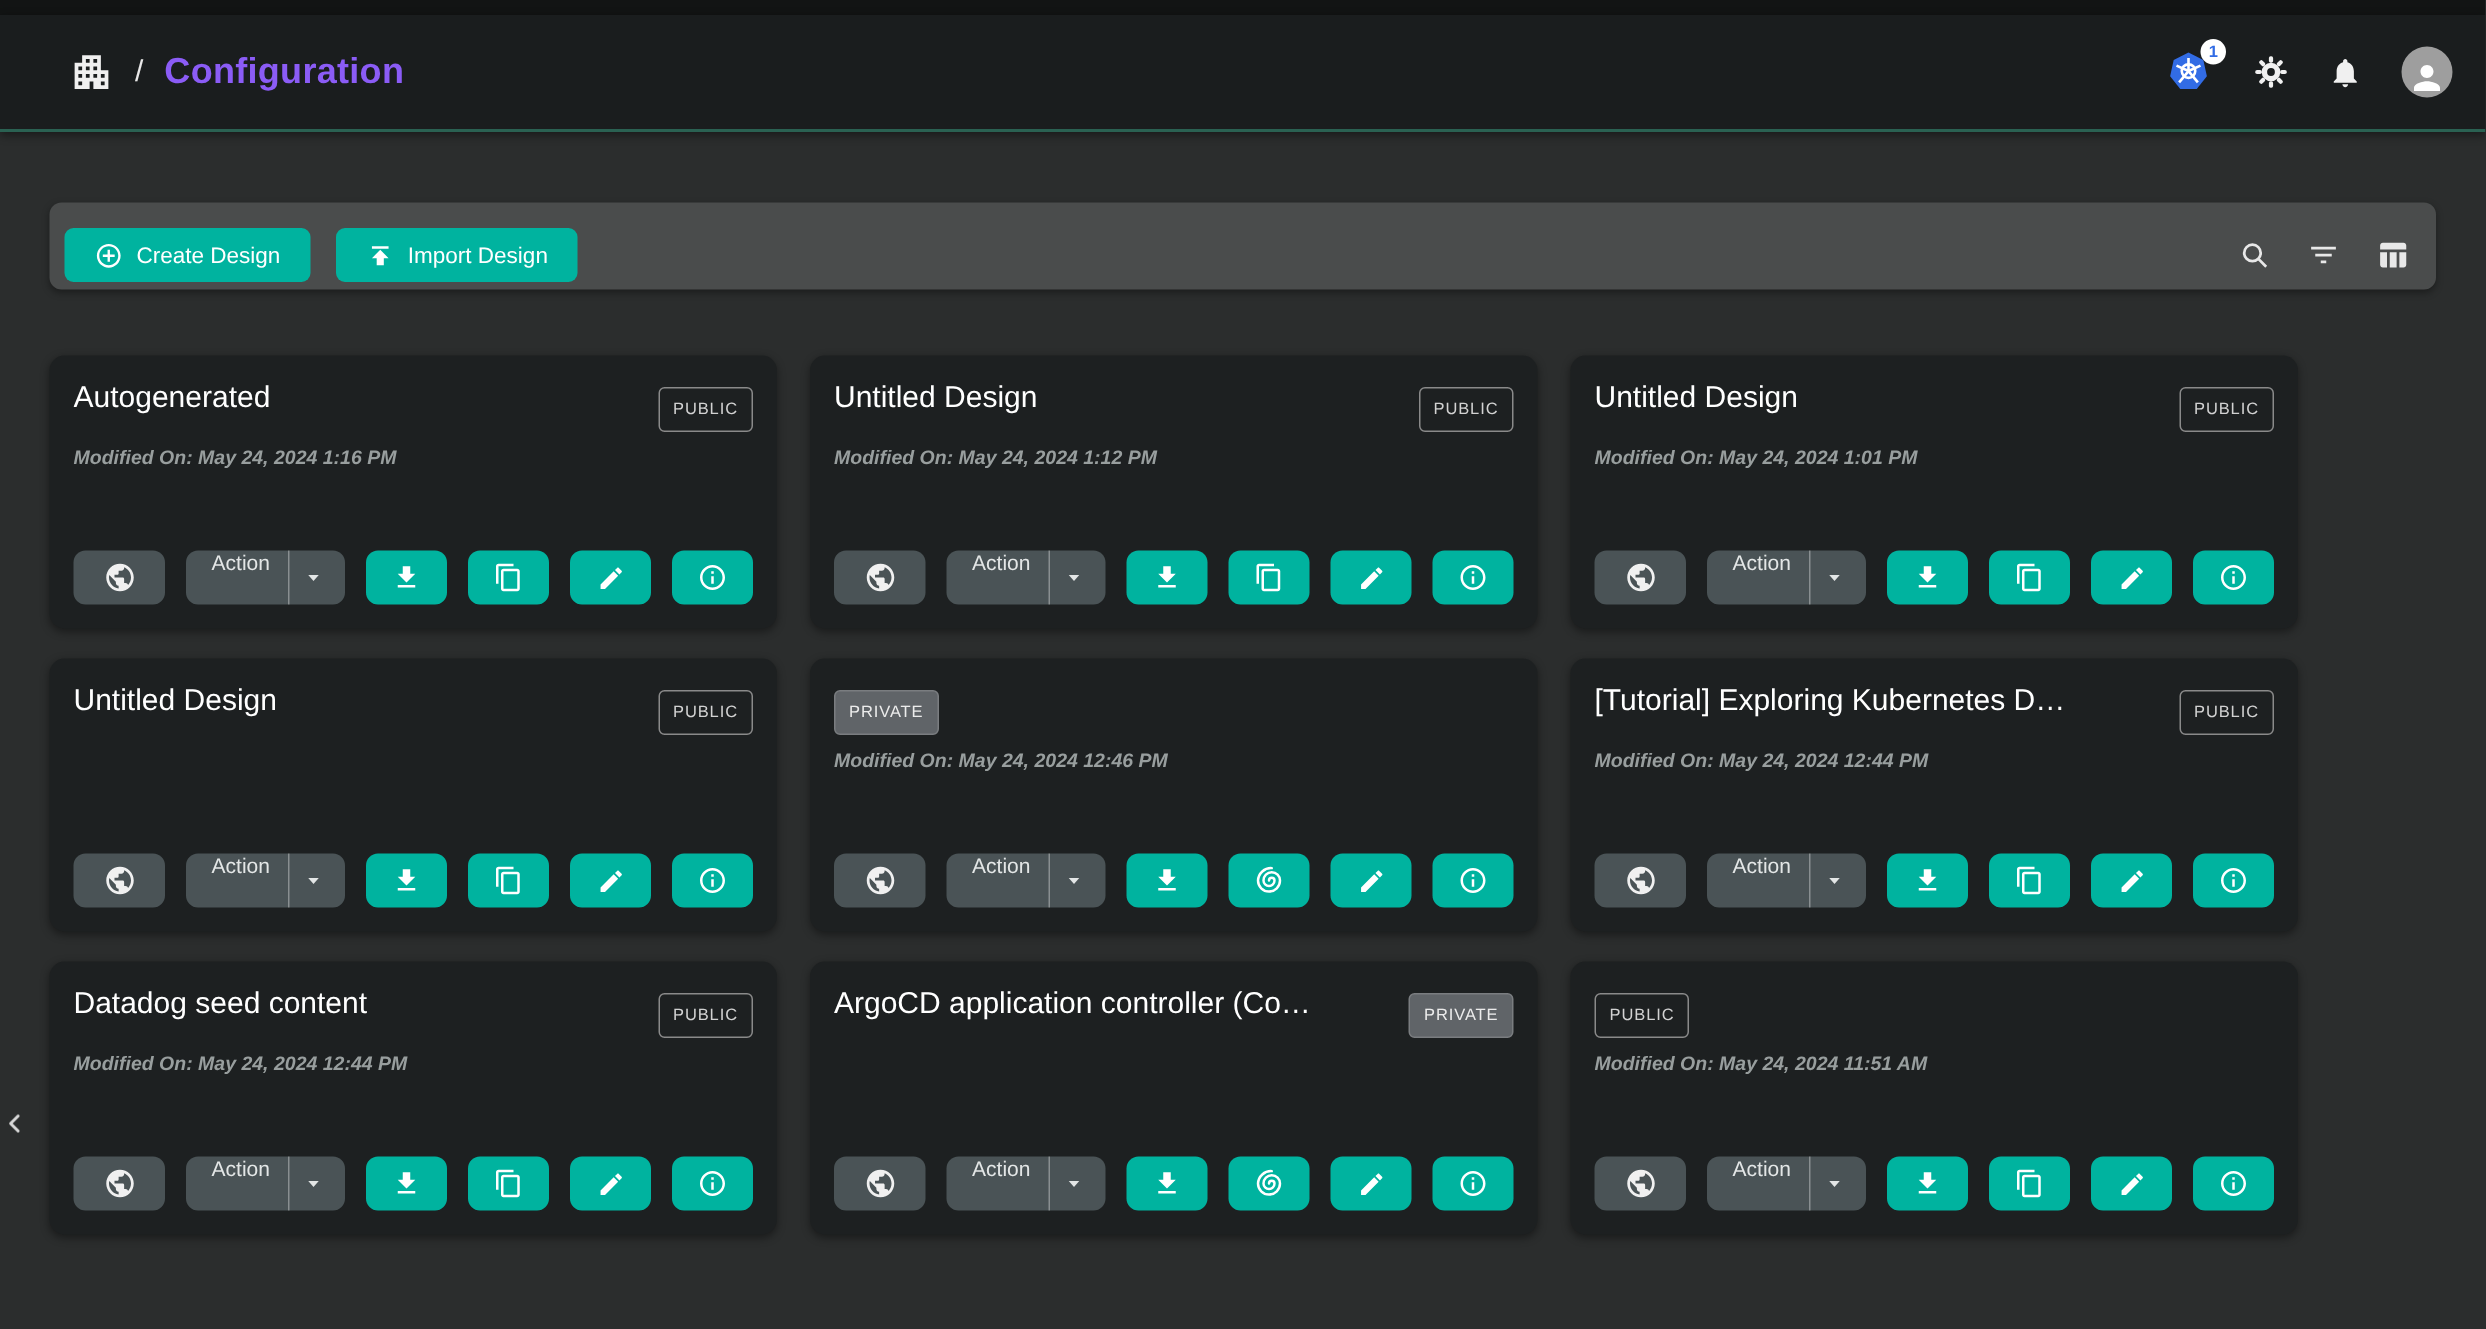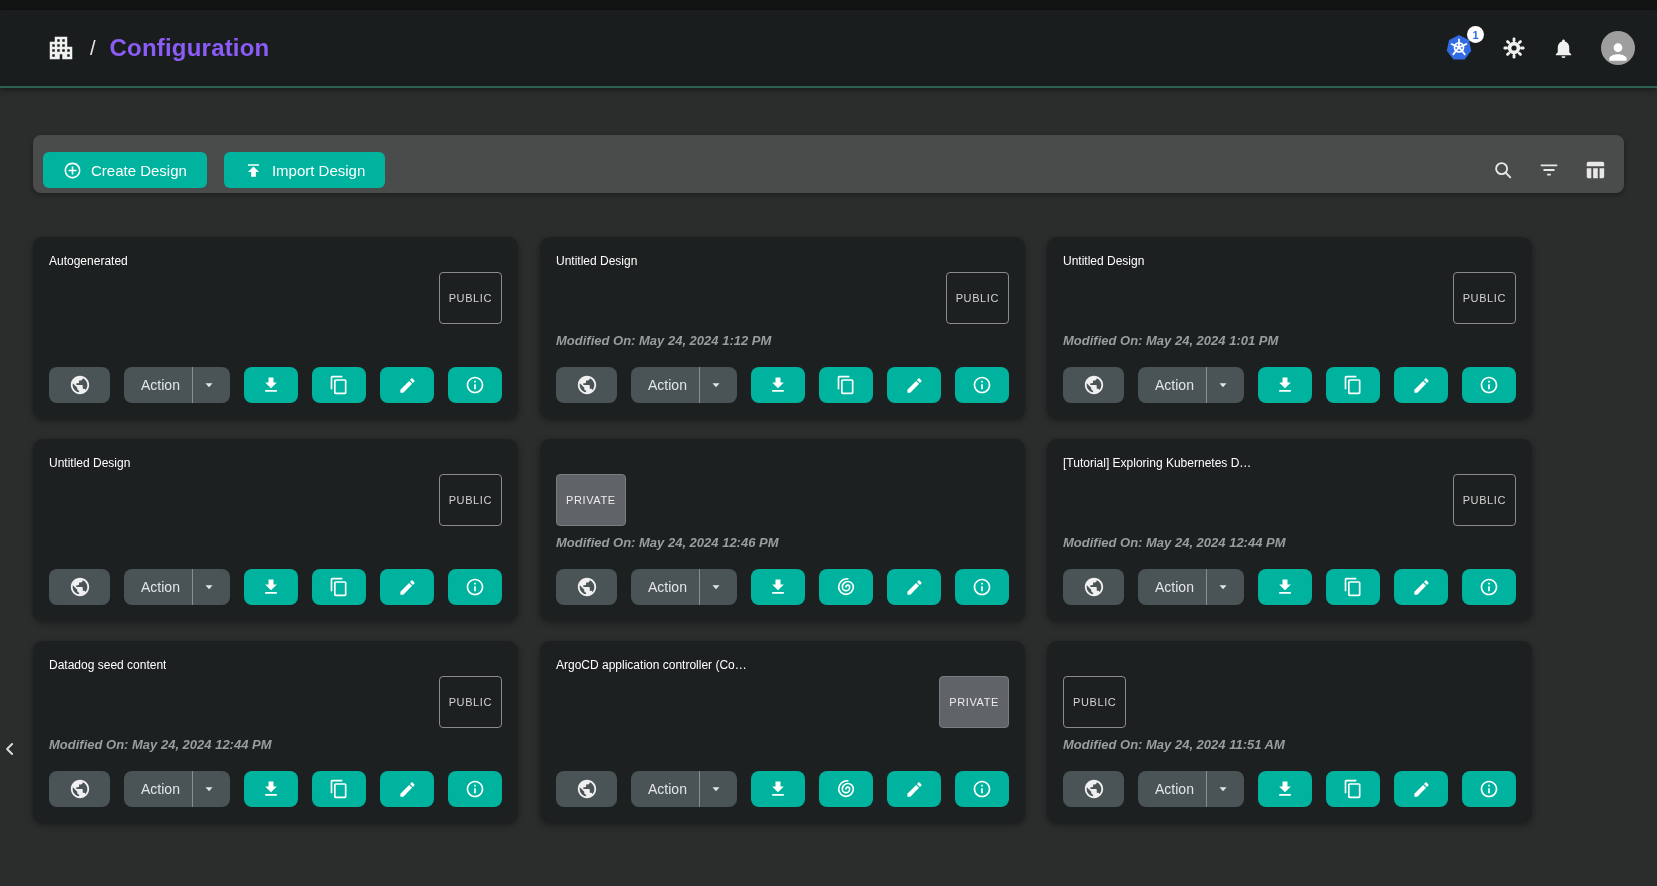--- a/index.html
+++ b/index.html
@@ -62,43 +62,43 @@
   }
   .card {
     width:485px; height:182px;
     background:#1d2021; border-radius:10px;
     padding:17px 16px 16px 16px;
     display:flex; flex-direction:column;
     box-shadow:0 2px 6px rgba(0,0,0,.4);
   }
   .card-top { display:flex; align-items:flex-start; justify-content:space-between; gap:10px; }
   .card-title {
-    font-size:12px; color:#fff; font-weight:normal;
+    font-size:20px; color:#fff; font-weight:normal;
     white-space:nowrap; overflow:hidden; max-width:375px;
   }
   .badge {
-    flex:none; margin-top:18px;
+    flex:none; margin-top:4px;
     font-size:11px; letter-spacing:.6px; color:#d2d2d2;
     border:1px solid #8a8a8a; border-radius:4px;
-    padding:19px 9px; background:transparent;
+    padding:8px 9px; background:transparent;
   }
   .badge.private { background:#606468; border-color:#7a7d80; color:#ececec; }
   .card-date {
     margin-top:9px; font-size:13px; font-style:italic; font-weight:bold; color:#989e9e;
   }
   .card-btns { margin-top:auto; display:flex; align-items:center; justify-content:space-between; }
   .gray-btn {
     height:36px; width:61px; border:none; border-radius:8px;
     background:#4a5356; cursor:pointer;
     display:inline-flex; align-items:center; justify-content:center;
   }
   .action-split {
     height:36px; width:106px; border-radius:8px;
     background:#4a5356; cursor:pointer;
-    display:inline-flex; align-items:center; justify-content:center;
+    display:inline-flex; justify-content:center;
   }
   .action-label { font-size:14px; color:#e3e6e6; padding:0 12px; }
   .action-divider { width:1px; height:36px; background:rgba(255,255,255,.35); }
   .caret-box { width:32px; display:flex; align-items:center; justify-content:center; }
   .teal-icon-btn {
     height:36px; width:54px; border:none; border-radius:8px;
     background:#00B39F; cursor:pointer;
     display:inline-flex; align-items:center; justify-content:center;
   }
   .spiral-icon { display:none; }
@@ -206,20 +206,21 @@
       </span>
     </div>
   </div>
 
   <div class="grid">
   <div class="card">
     <div class="card-top">
       <div class="card-title">Autogenerated</div>
       <div class="badge">PUBLIC</div>
     </div>
+    <div class="card-date">Modified On: May 24, 2024 1:16 PM</div>
     <div class="card-btns">
       <button class="gray-btn">
         <span class="icon-plain">
           <svg width="22" height="22" viewBox="0 0 24 24" fill="#f0f0f0">
                 <path d="M12 2C6.48 2 2 6.48 2 12s4.48 10 10 10 10-4.48 10-10S17.52 2 12 2zm-1 17.93c-3.95-.49-7-3.85-7-7.93 0-.62.08-1.21.21-1.79L9 15v1c0 1.1.9 2 2 2v1.93zm6.9-2.54c-.26-.81-1-1.39-1.9-1.39h-1v-3c0-.55-.45-1-1-1H8v-2h2c.55 0 1-.45 1-1V7h2c1.1 0 2-.9 2-2v-.41c2.93 1.19 5 4.06 5 7.41 0 2.08-.8 3.97-2.1 5.39z"></path>
               </svg>
         </span>
       </button>
       <span class="action-split">
         <span class="action-label">Action</span>

